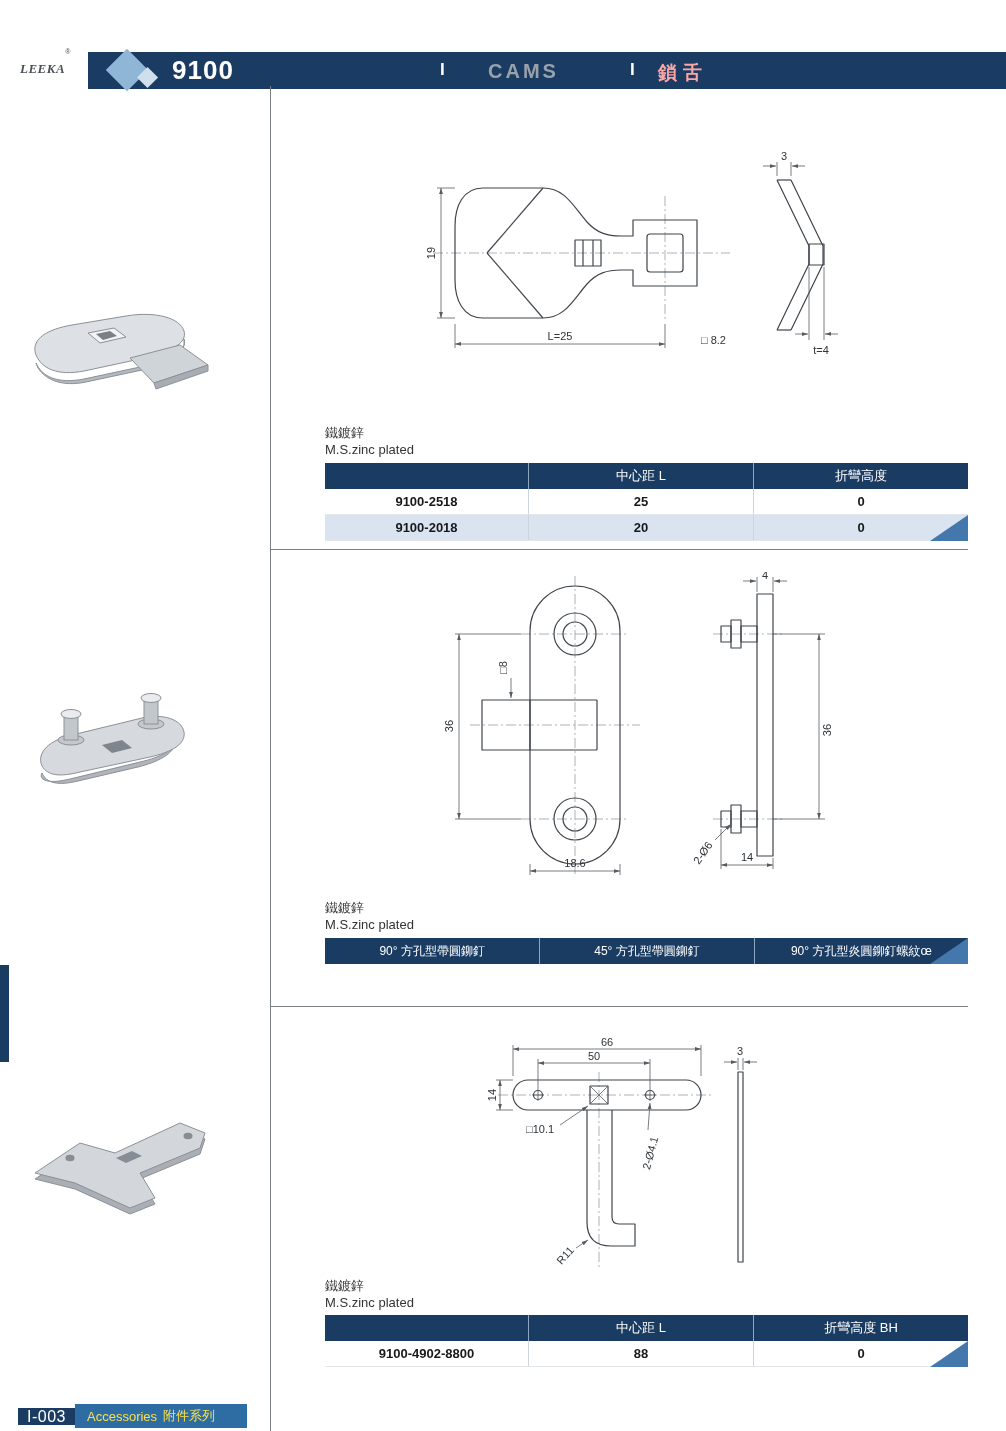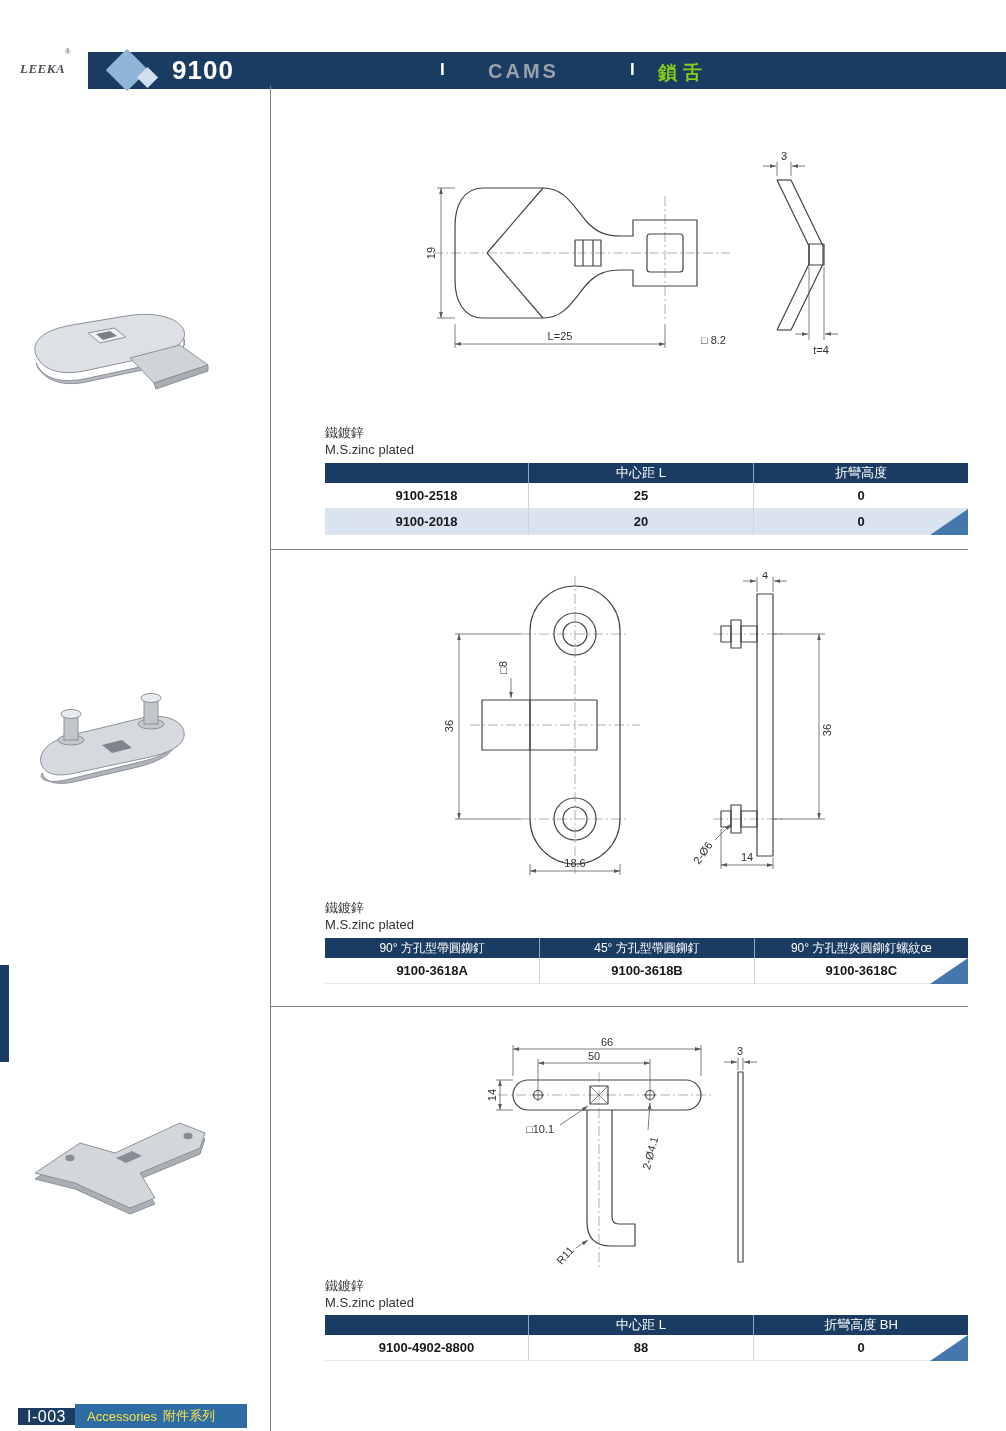--- a/index.html
+++ b/index.html
@@ -16,36 +16,36 @@
   .brand-reg{font-size:7px;color:#4a4f55;align-self:flex-start;margin-top:8px}
   .navybar{position:absolute;left:88px;right:0;top:12px;height:37px;background:#1b3c62}
   .diamond{position:absolute;transform:rotate(45deg)}
   .d1{left:24px;top:3px;width:30px;height:30px;background:#8fb6d7}
   .d2{left:52px;top:18px;width:15px;height:15px;background:#cfdfee}
   .series{position:absolute;left:84px;top:3px;color:#fff;font-size:26px;font-weight:bold;letter-spacing:1px}
   .hsep{position:absolute;top:8px;color:#fff;font-size:17px;font-weight:bold}
   .hsep1{left:352px}
   .hsep2{left:542px}
   .cat-en{position:absolute;left:400px;top:8px;color:#99a1ab;font-size:20px;font-weight:bold;letter-spacing:3px}
-  .cat-zh{position:absolute;left:570px;top:8px;color:#84cc16;font-size:19px;font-weight:bold;letter-spacing:6px}
+  .cat-zh{position:absolute;left:570px;top:8px;color:#fca5a5;font-size:19px;font-weight:bold;letter-spacing:6px}
 
   
   .v-divider{position:absolute;left:270px;top:86px;width:1px;height:1345px;background:#7a7f84}
   .h-divider{position:absolute;left:271px;width:697px;height:1px;background:#7a7f84}
   .hd1{top:549px}.hd2{top:1006px}
   .side-marker{position:absolute;left:0;top:965px;width:9px;height:97px;background:#1b3c62}
 
   
   .material{position:absolute;left:325px;color:#333;font-size:13px;line-height:17px}
   .m1{top:424px}.m2{top:899px}.m3{top:1277px}
 
   
   .datatable{position:absolute;left:325px;width:643px}
   .t1{top:463px}.t2{top:938px}.t3{top:1315px}
-  .thead{display:flex;height:20px;background:#1b3c62}
+  .thead{display:flex;height:26px;background:#1b3c62}
   .th{display:flex;align-items:center;justify-content:center;color:#fff;font-size:13px;
       border-left:1px solid #8fa6c0}
   .th:first-child{border-left:none}
   .t2 .th{font-size:12px}
   .trow{display:flex;height:26px;background:#fff;border-bottom:1px solid #e3e7ec}
   .trow.alt{background:#d9e4f0}
   .td{display:flex;align-items:center;justify-content:center;font-size:13px;font-weight:bold;
       color:#16181a;border-left:1px solid #ccd4dd}
   .td:first-child{border-left:none}
   .c1{width:203px}.c2{width:225px}.c3{flex:1}
@@ -346,25 +346,20 @@
     </div>
     <span class="corner-tri"></span>
   </div>
 
   <div class="datatable t2">
     <div class="thead">
       <div class="th c33">90° 方孔型帶圓鉚釘</div>
       <div class="th c33">45° 方孔型帶圓鉚釘</div>
       <div class="th c33">90° 方孔型炎圓鉚釘螺紋œ</div>
     </div>
-    <div class="trow">
-      <div class="td c33">9100-3618A</div>
-      <div class="td c33">9100-3618B</div>
-      <div class="td c33">9100-3618C</div>
-    </div>
     <span class="corner-tri"></span>
   </div>
 
   <div class="datatable t3">
     <div class="thead">
       <div class="th c1"></div>
       <div class="th c2">中心距 L</div>
       <div class="th c3">折彎高度 BH</div>
     </div>
     <div class="trow">

